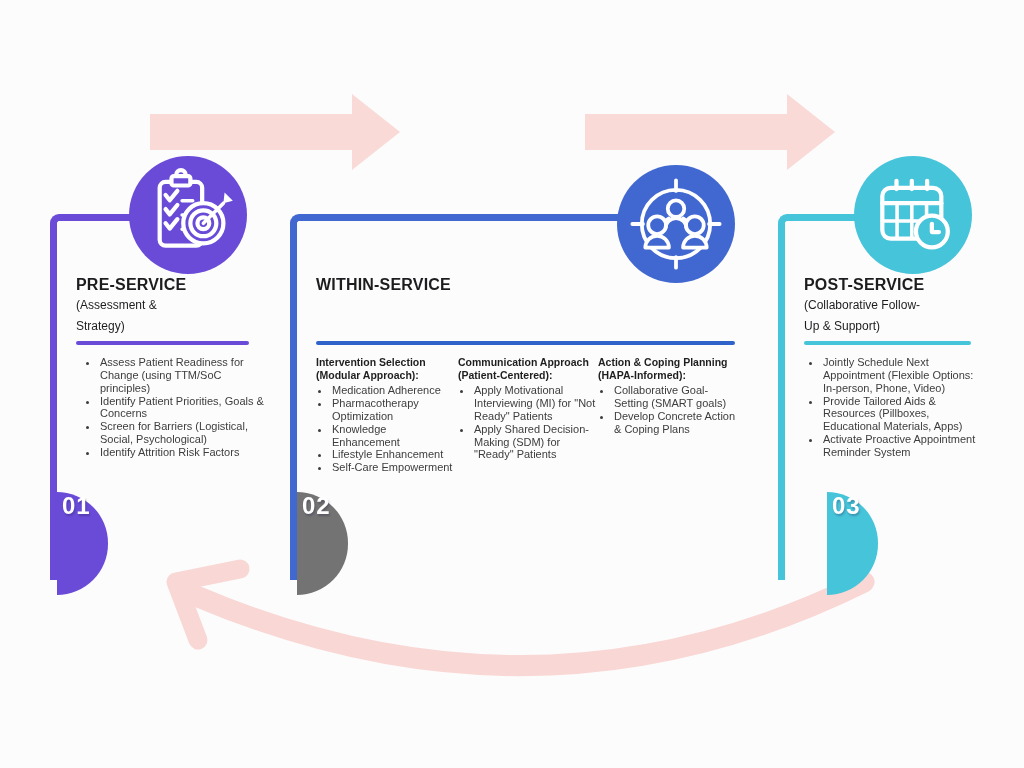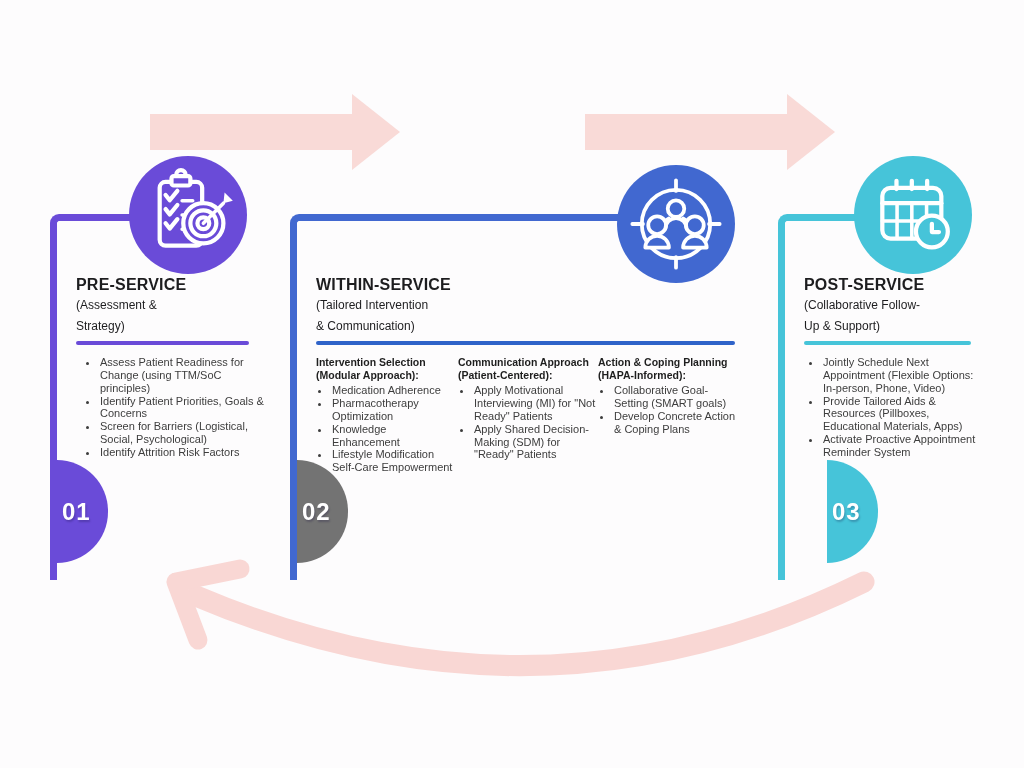--- a/index.html
+++ b/index.html
@@ -15,21 +15,21 @@
   
   .bracket{position:absolute;top:214px;height:366px;border-style:solid;border-width:7px 0 0 7px;border-top-left-radius:9px;box-sizing:border-box;}
   .bracket.purple{border-color:#6a4bd8;}
   .bracket.blue{border-color:#4168d0;}
   .bracket.teal{border-color:#46c4d9;}
 
   
   .icon-circle{position:absolute;width:118px;height:118px;}
 
   
-  .num-half{position:absolute;top:460px;width:51px;height:103px;border-radius:0 103px 103px 0;display:flex;align-items:center;}
+  .num-half{position:absolute;top:492px;width:51px;height:103px;border-radius:0 103px 103px 0;display:flex;}
   .num-half span{color:#ffffff;font-size:24px;font-weight:700;letter-spacing:1px;padding-left:5px;text-shadow:1px 2px 2px rgba(20,10,60,.25);}
   .num-half.purple{background:#6a4bd8;}
   .num-half.blue{background:#737373;}
   .num-half.teal{background:#46c4d9;}
 
   
   .title-block{position:absolute;top:274px;color:#1d1d1f;}
   .title-block h2{margin:0;font-size:16px;font-weight:700;line-height:21px;letter-spacing:.2px;}
   .title-block .subtitle{font-size:12px;font-weight:400;line-height:21px;white-space:pre-line;}
   .rule{position:absolute;top:341px;height:4px;border-radius:2px;}
@@ -118,33 +118,31 @@
       <path d="M 44 45 L 38 49 M 56 45 L 62 49" stroke-width="2.6"></path>
       <circle cx="34" cy="51" r="7.5" fill="#4168d0"></circle>
       <circle cx="66" cy="51" r="7.5" fill="#4168d0"></circle>
       <path d="M 24 70 a 10 10 0 0 1 20 0 Z" fill="#4168d0"></path>
       <path d="M 56 70 a 10 10 0 0 1 20 0 Z" fill="#4168d0"></path>
     </g>
   </svg>
 
   <div class="title-block" style="left:316px;width:260px;">
     <h2>WITHIN-SERVICE</h2>
-    <div class="subtitle">(Tailored Intervention
-&amp; Communication)</div>
   </div>
   <div class="rule blue" style="left:316px;width:419px;"></div>
 
   <div class="col" style="left:316px;width:140px;">
     <h3>Intervention Selection
 (Modular Approach):</h3>
     <ul class="bullets">
         <li>Medication Adherence</li>
         <li>Pharmacotherapy Optimization</li>
         <li>Knowledge Enhancement</li>
-        <li>Lifestyle Modification</li>
+        <li>Lifestyle Enhancement</li>
         <li>Self-Care Empowerment</li>
       </ul>
   </div>
   <div class="col" style="left:458px;width:138px;">
     <h3>Communication Approach
 (Patient-Centered):</h3>
     <ul class="bullets">
         <li>Apply Motivational Interviewing (MI) for "Not Ready" Patients</li>
         <li>Apply Shared Decision-Making (SDM) for "Ready" Patients</li>
       </ul>

